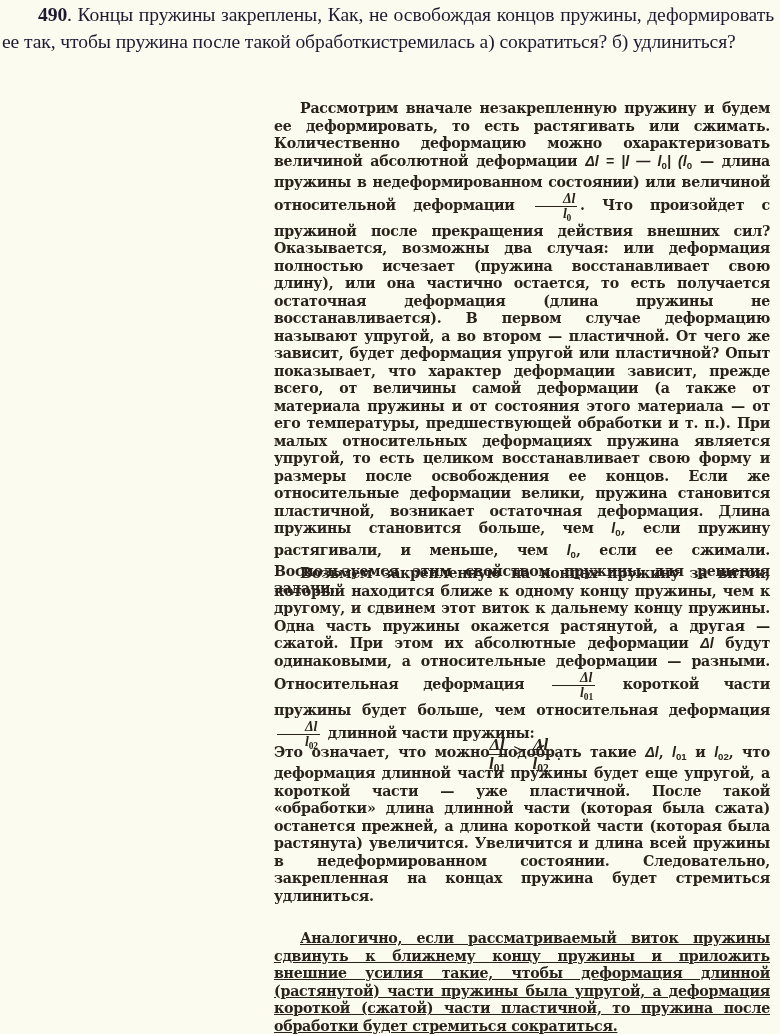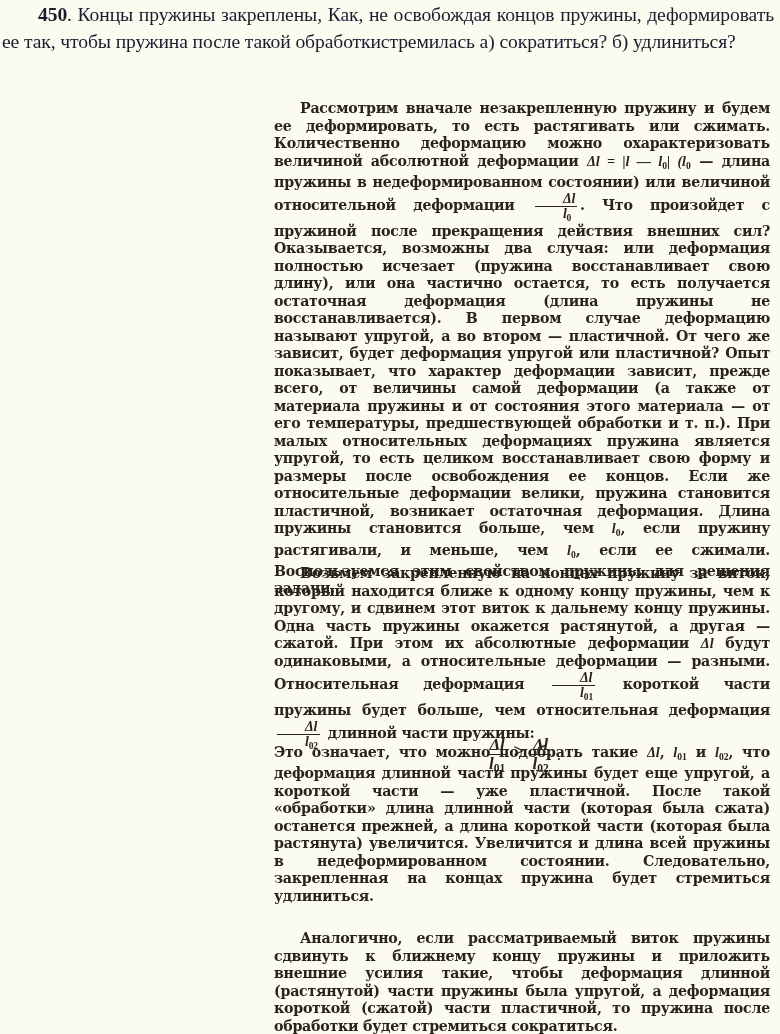--- a/index.html
+++ b/index.html
@@ -31,21 +31,21 @@
     color: #1e1a30;
     letter-spacing: -0.1px;
   }
   #problem-header .pnum {
     font-weight: bold;
     margin-left: 36px;
   }
 
   
   .math {
-    font-family: Liberation Serif, serif;
+    font-family: Liberation Sans, sans-serif;
     font-style: italic;
     font-weight: 600;
     letter-spacing: 0;
   }
   .sub {
     font-size: 0.68em;
     vertical-align: -0.28em;
     font-style: normal;
     letter-spacing: 0;
   }
@@ -120,34 +120,34 @@
     letter-spacing: -0.25px;
     font-weight: 600;
   }
   .blk p { margin: 0; text-indent: 26px; }
   .blk p.noindent { text-indent: 0; }
 </style>
 </head>
 <body style="background: rgb(251, 251, 240);">
 
 <div id="problem-header">
-  <span class="pnum">450</span><span>. Концы пружины закреплены, Как, не освобождая концов пружины, деформировать ее так, чтобы пружина после такой обработкистремилась а) сократиться? б) удлиниться?</span>
+  <span class="pnum">490</span><span>. Концы пружины закреплены, Как, не освобождая концов пружины, деформировать ее так, чтобы пружина после такой обработкистремилась а) сократиться? б) удлиниться?</span>
 </div>
 
 <div class="blk" style="top:100px;">
   <p><span>Рассмотрим вначале незакрепленную пружину и будем ее деформировать, то есть растягивать или сжимать. Количественно деформацию можно охарактеризовать величиной абсолютной деформации </span><span class="math"><span>Δl = |l — l</span><span class="sub">0</span><span>|</span></span><span class="math"><span> (l</span><span class="sub">0</span></span><span> — длина пружины в недеформированном состоянии) или величиной относительной деформации </span><span class="frac"><span class="num">Δl</span><span class="den"><span>l</span><span class="sub">0</span></span></span><span>. Что произойдет с пружиной после прекращения действия внешних сил? Оказывается, возможны два случая: или деформация полностью исчезает (пружина восстанавливает свою длину), или она частично остается, то есть получается остаточная деформация (длина пружины не восстанавливается). В первом случае деформацию называют упругой, а во втором — пластичной. От чего же зависит, будет деформация упругой или пластичной? Опыт показывает, что характер деформации зависит, прежде всего, от величины самой деформации (а также от материала пружины и от состояния этого материала — от его температуры, предшествующей обработки и т. п.). При малых относительных деформациях пружина является упругой, то есть целиком восстанавливает свою форму и размеры после освобождения ее концов. Если же относительные деформации велики, пружина становится пластичной, возникает остаточная деформация. Длина пружины становится больше, чем </span><span class="math"><span>l</span><span class="sub">0</span></span><span>, если пружину растягивали, и меньше, чем </span><span class="math"><span>l</span><span class="sub">0</span></span><span>, если ее сжимали. Воспользуемся этим свойством пружины для решения задачи.</span></p>
 </div>
 
 <div class="blk" style="top:565px;">
   <p><span>Возьмем закрепленную на концах пружину за виток, который находится ближе к одному концу пружины, чем к другому, и сдвинем этот виток к дальнему концу пружины. Одна часть пружины окажется растянутой, а другая — сжатой. При этом их абсолютные деформации </span><span class="math">Δl</span><span> будут одинаковыми, а относительные деформации — разными. Относительная деформация </span><span class="frac"><span class="num">Δl</span><span class="den"><span>l</span><span class="sub">01</span></span></span><span> короткой части пружины будет больше, чем относительная деформация </span><span class="frac"><span class="num">Δl</span><span class="den"><span>l</span><span class="sub">02</span></span></span><span> длинной части пружины:</span></p>
 </div>
 
 <div id="display-equation">
   <span class="frac"><span class="num">Δl</span><span class="den"><span>l</span><span class="sub">01</span></span></span><span class="gt">&gt;</span><span class="frac"><span class="num">Δl</span><span class="den"><span>l</span><span class="sub">02</span></span></span><span class="period">.</span>
 </div>
 
 <div class="blk" style="top:744px;">
   <p class="noindent"><span>Это означает, что можно подобрать такие </span><span class="math">Δl</span><span>, </span><span class="math"><span>l</span><span class="sub">01</span></span><span> и </span><span class="math"><span>l</span><span class="sub">02</span></span><span>, что деформация длинной части пружины будет еще упругой, а короткой части — уже пластичной. После такой «обработки» длина длинной части (которая была сжата) останется прежней, а длина короткой части (которая была растянута) увеличится. Увеличится и длина всей пружины в недеформированном состоянии. Следовательно, закрепленная на концах пружина будет стремиться удлиниться.</span></p>
 </div>
 
-<div class="blk" style="top:930px;">
+<div class="blk" style="top:930px;text-decoration:underline;">
   <p>Аналогично, если рассматриваемый виток пружины сдвинуть к ближнему концу пружины и приложить внешние усилия такие, чтобы деформация длинной (растянутой) части пружины была упругой, а деформация короткой (сжатой) части пластичной, то пружина после обработки будет стремиться сократиться.</p>
 </div>
 
 </body></html>

